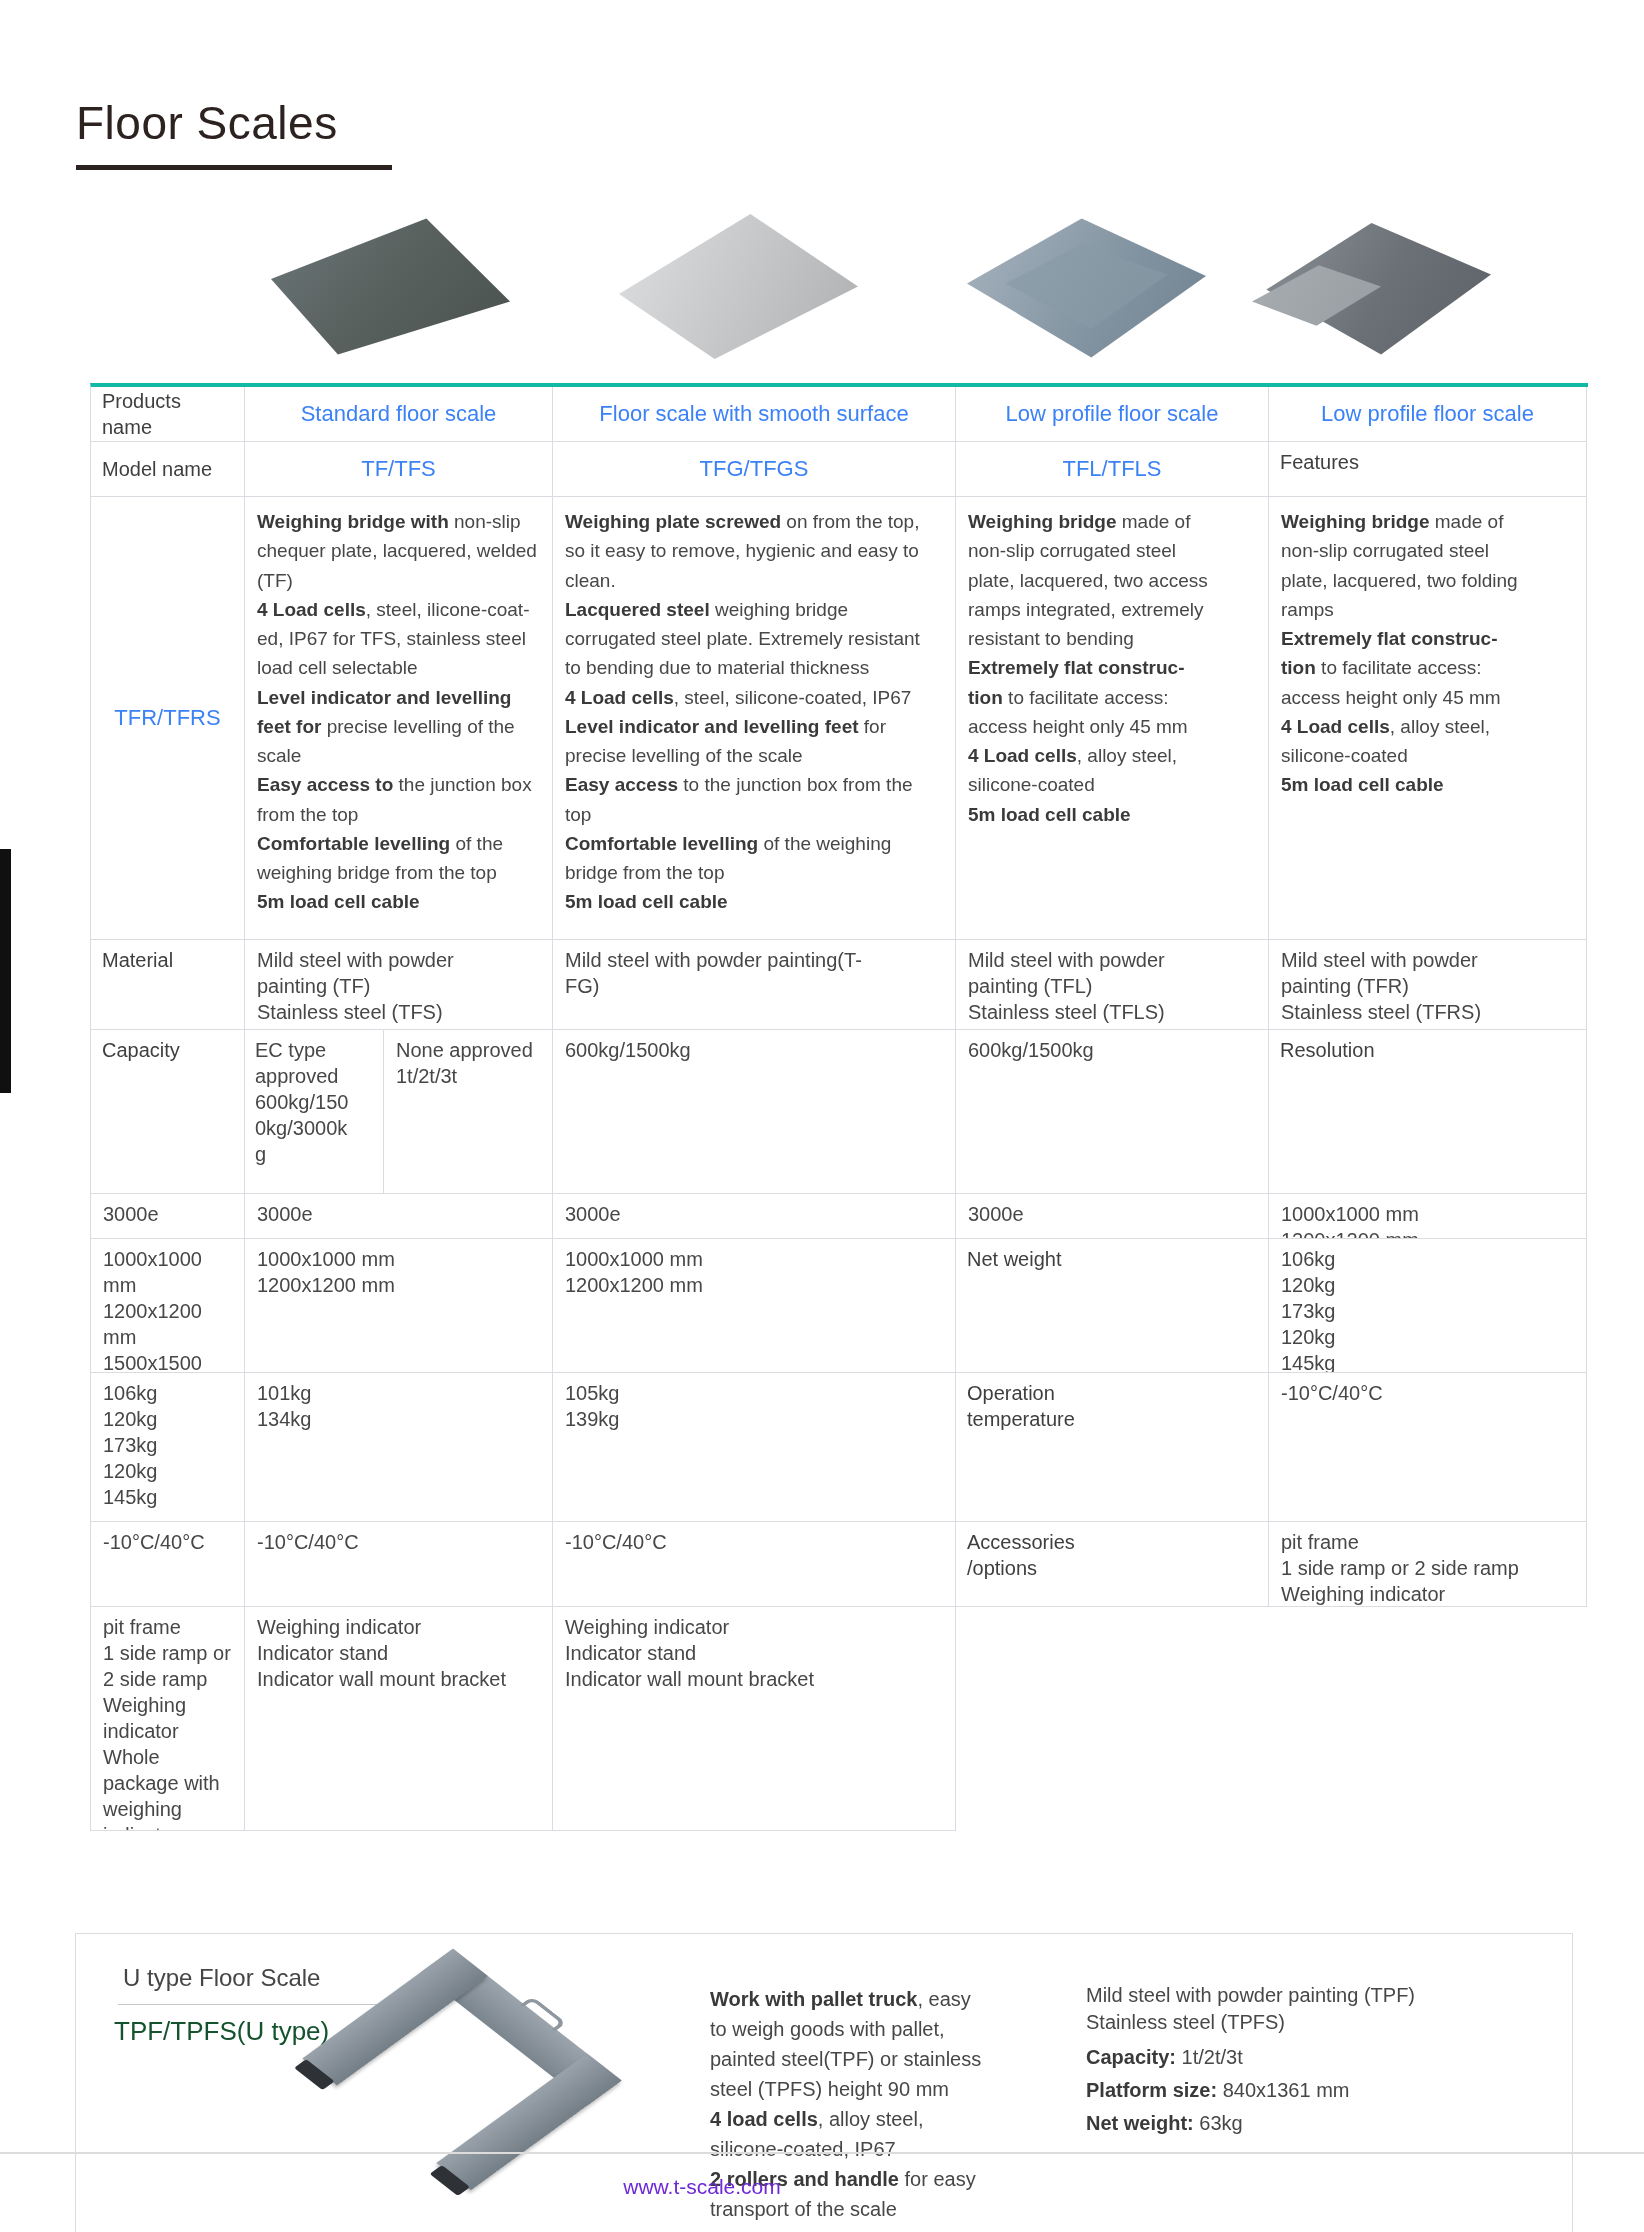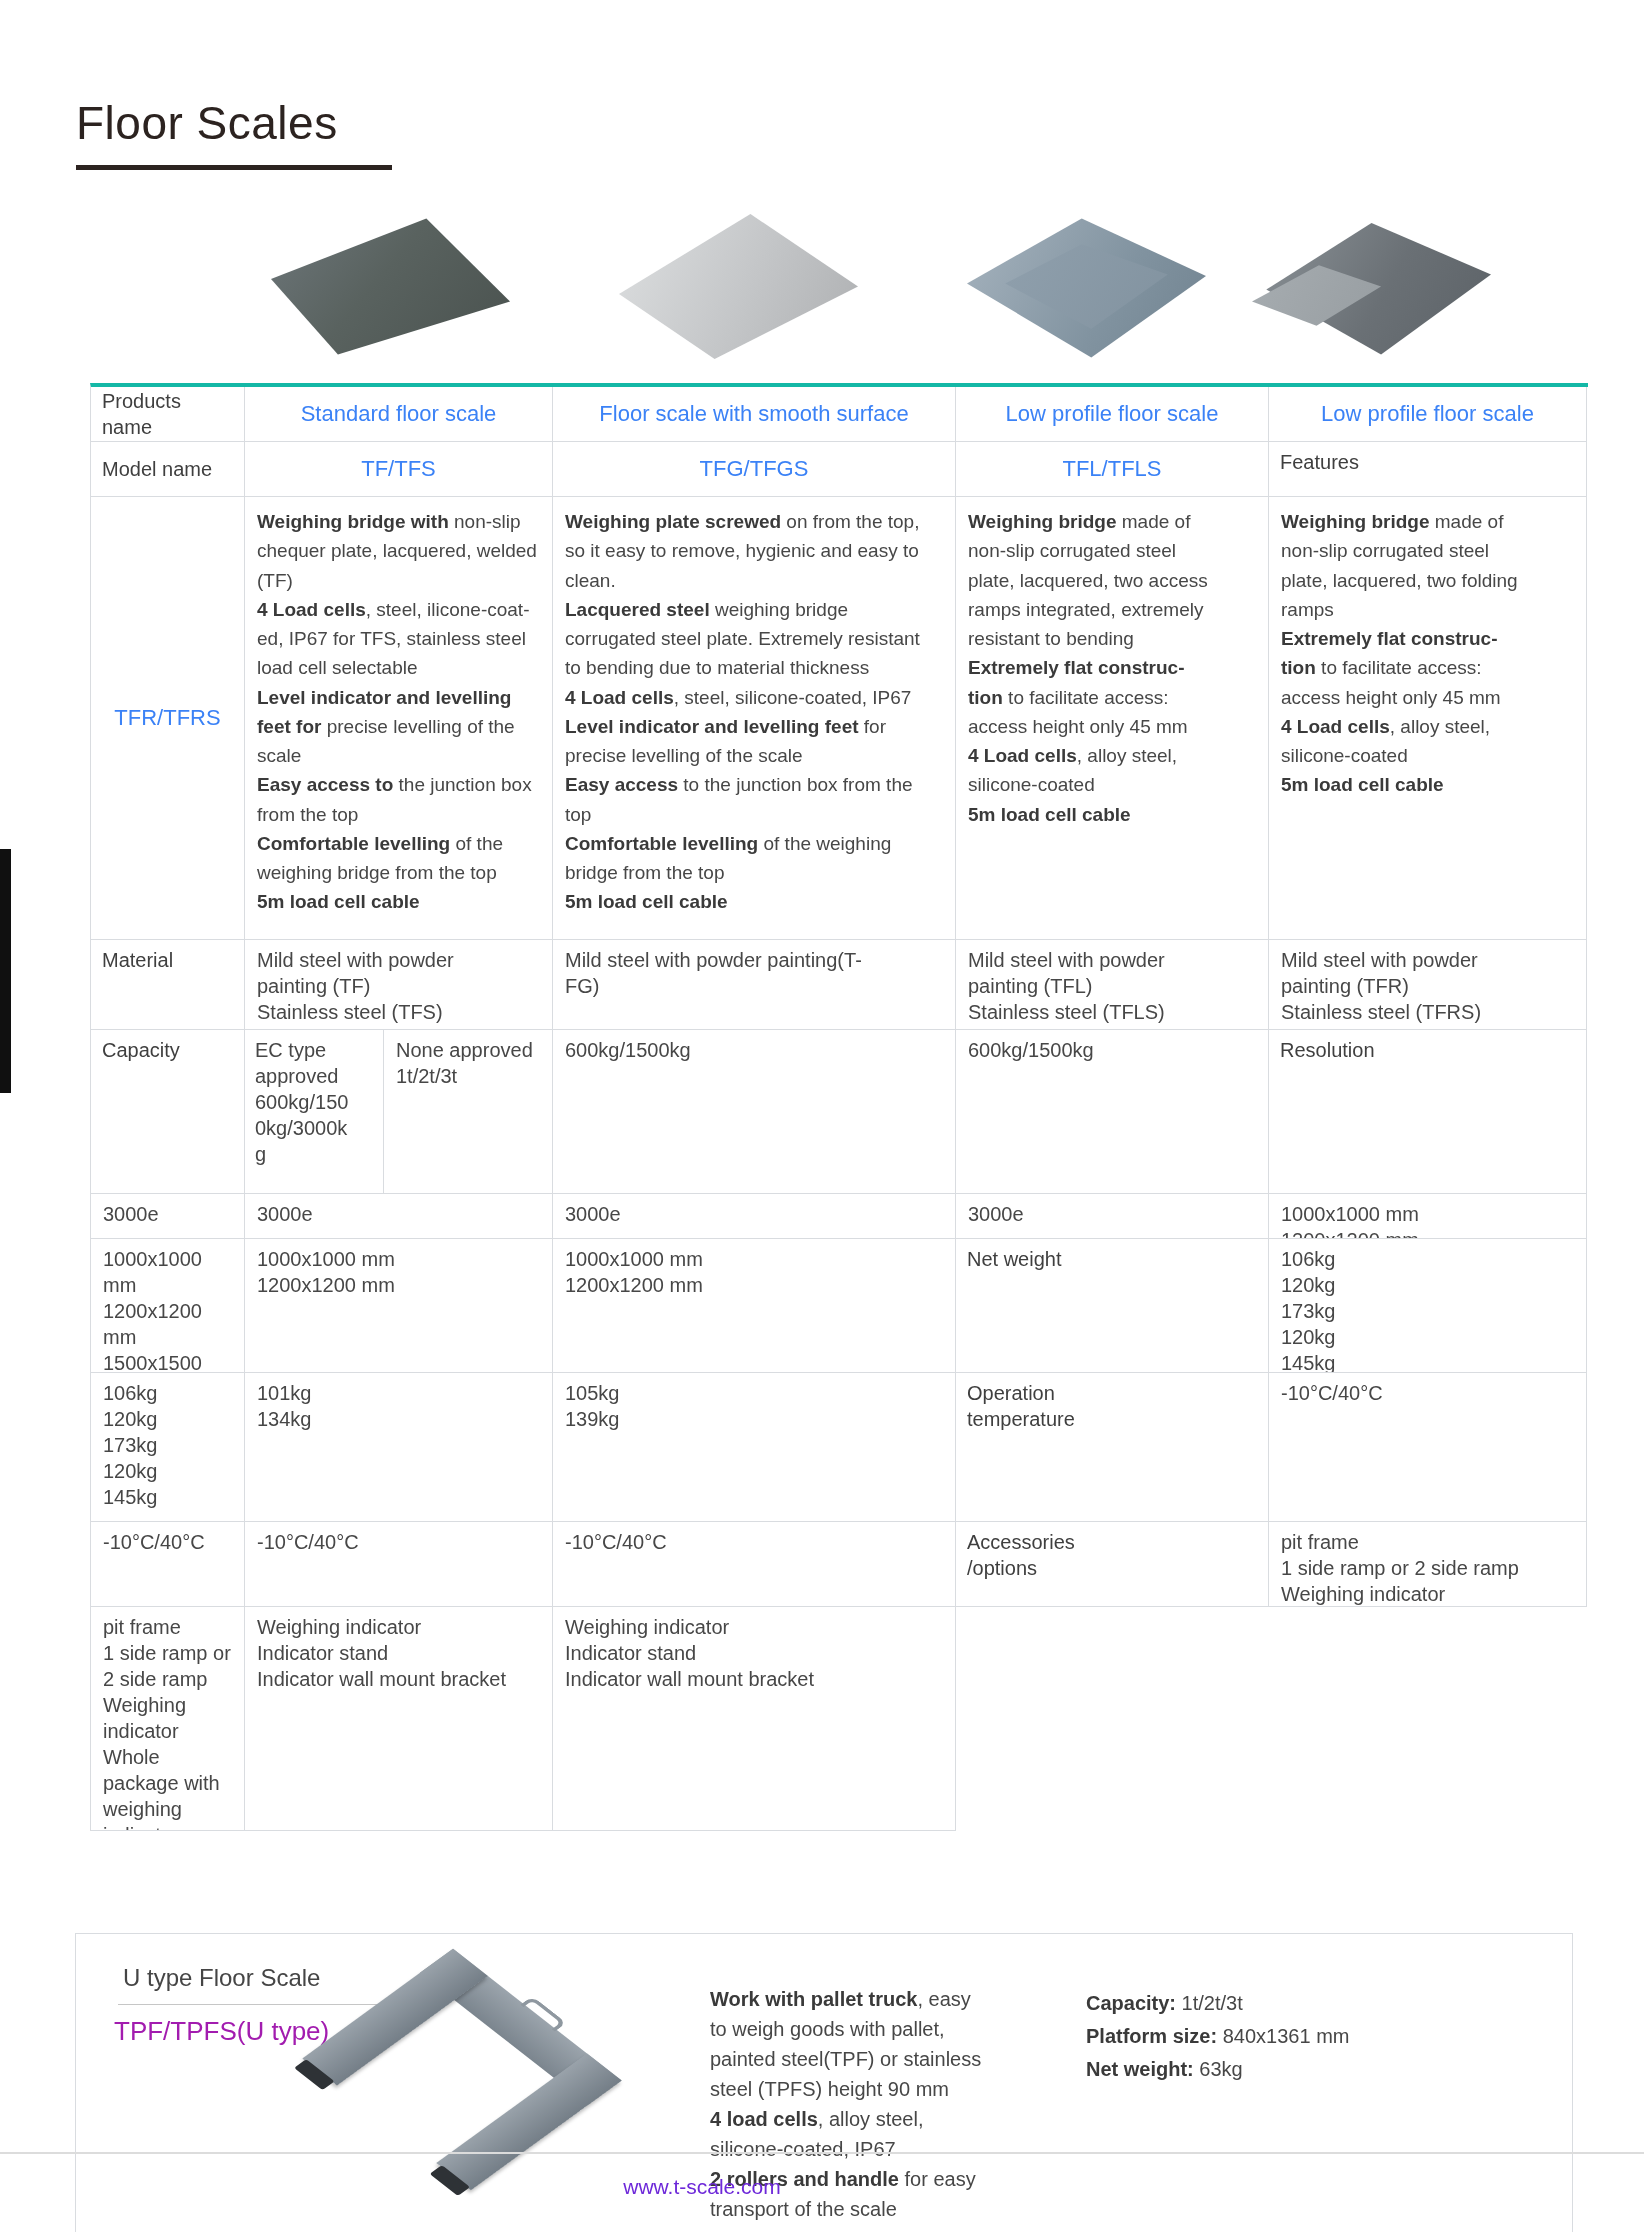--- a/index.html
+++ b/index.html
@@ -35,21 +35,21 @@
   .features { font-size:19px; line-height:1.54; padding-top:10px; }
   .cap-split { padding:0; display:grid; grid-template-columns:139px 1fr; }
   .cap-a { border-right:1px solid #d9dce0; padding:7px 10px; white-space:pre-line; }
   .cap-b { padding:7px 12px; white-space:pre-line; }
   b { color:#3a3a3a; }
 
   
   .u-box { position:absolute; left:75px; top:1933px; width:1498px; height:368px; border:1px solid #d9dce0; }
   .u-heading { position:absolute; left:47px; top:30px; font-size:24px; color:#454545; }
   .u-heading-rule { position:absolute; left:42px; top:70px; width:291px; height:1px; background:#c6c6c6; }
-  .u-model { position:absolute; left:38px; top:82px; font-size:26px; color:#a21caf; }
+  .u-model { position:absolute; left:38px; top:82px; font-size:26px; color:#14532d; }
   .u-desc { position:absolute; left:634px; top:50px; width:333px; font-size:20px; line-height:1.5; white-space:pre-line; }
   .u-specs { position:absolute; left:1010px; top:48px; width:448px; font-size:20px; }
   .u-material { white-space:pre-line; line-height:1.35; }
   .u-spec-line { margin-top:10px; }
 
   
   .u-image { position:absolute; left:224px; top:18px; width:338px; height:249px; }
   .u-wrap { position:absolute; left:55px; top:18px; width:214px; height:199px;
     transform:rotate(38deg) skewX(-16deg) scaleY(.9); }
   .u-prong-l { position:absolute; left:0; top:0; width:44px; height:199px; background:linear-gradient(90deg,#99a2aa,#747e87); box-shadow:2px 3px 4px rgba(0,0,0,.25); }
@@ -263,20 +263,22 @@
   <div class="u-desc"><b>Work with pallet truck</b><span>, easy
 to weigh goods with pallet,
 painted steel(TPF) or stainless
 steel (TPFS) height 90 mm
 </span><b>4 load cells</b><span>, alloy steel,
 silicone-coated, IP67
 </span><b>2 rollers and handle</b><span> for easy
 transport of the scale</span></div>
 
   <div class="u-specs">
+    <div class="u-material">Mild steel with powder painting (TPF)
+Stainless steel (TPFS)</div>
     <div class="u-spec-line"><b>Capacity:</b><span> 1t/2t/3t</span></div>
     <div class="u-spec-line"><b>Platform size:</b><span> 840x1361 mm</span></div>
     <div class="u-spec-line"><b>Net weight:</b><span> 63kg</span></div>
   </div>
 </div>
 
 <div class="footer-rule"></div>
 <div class="footer-url">www.t-scale.com</div>
 
 

